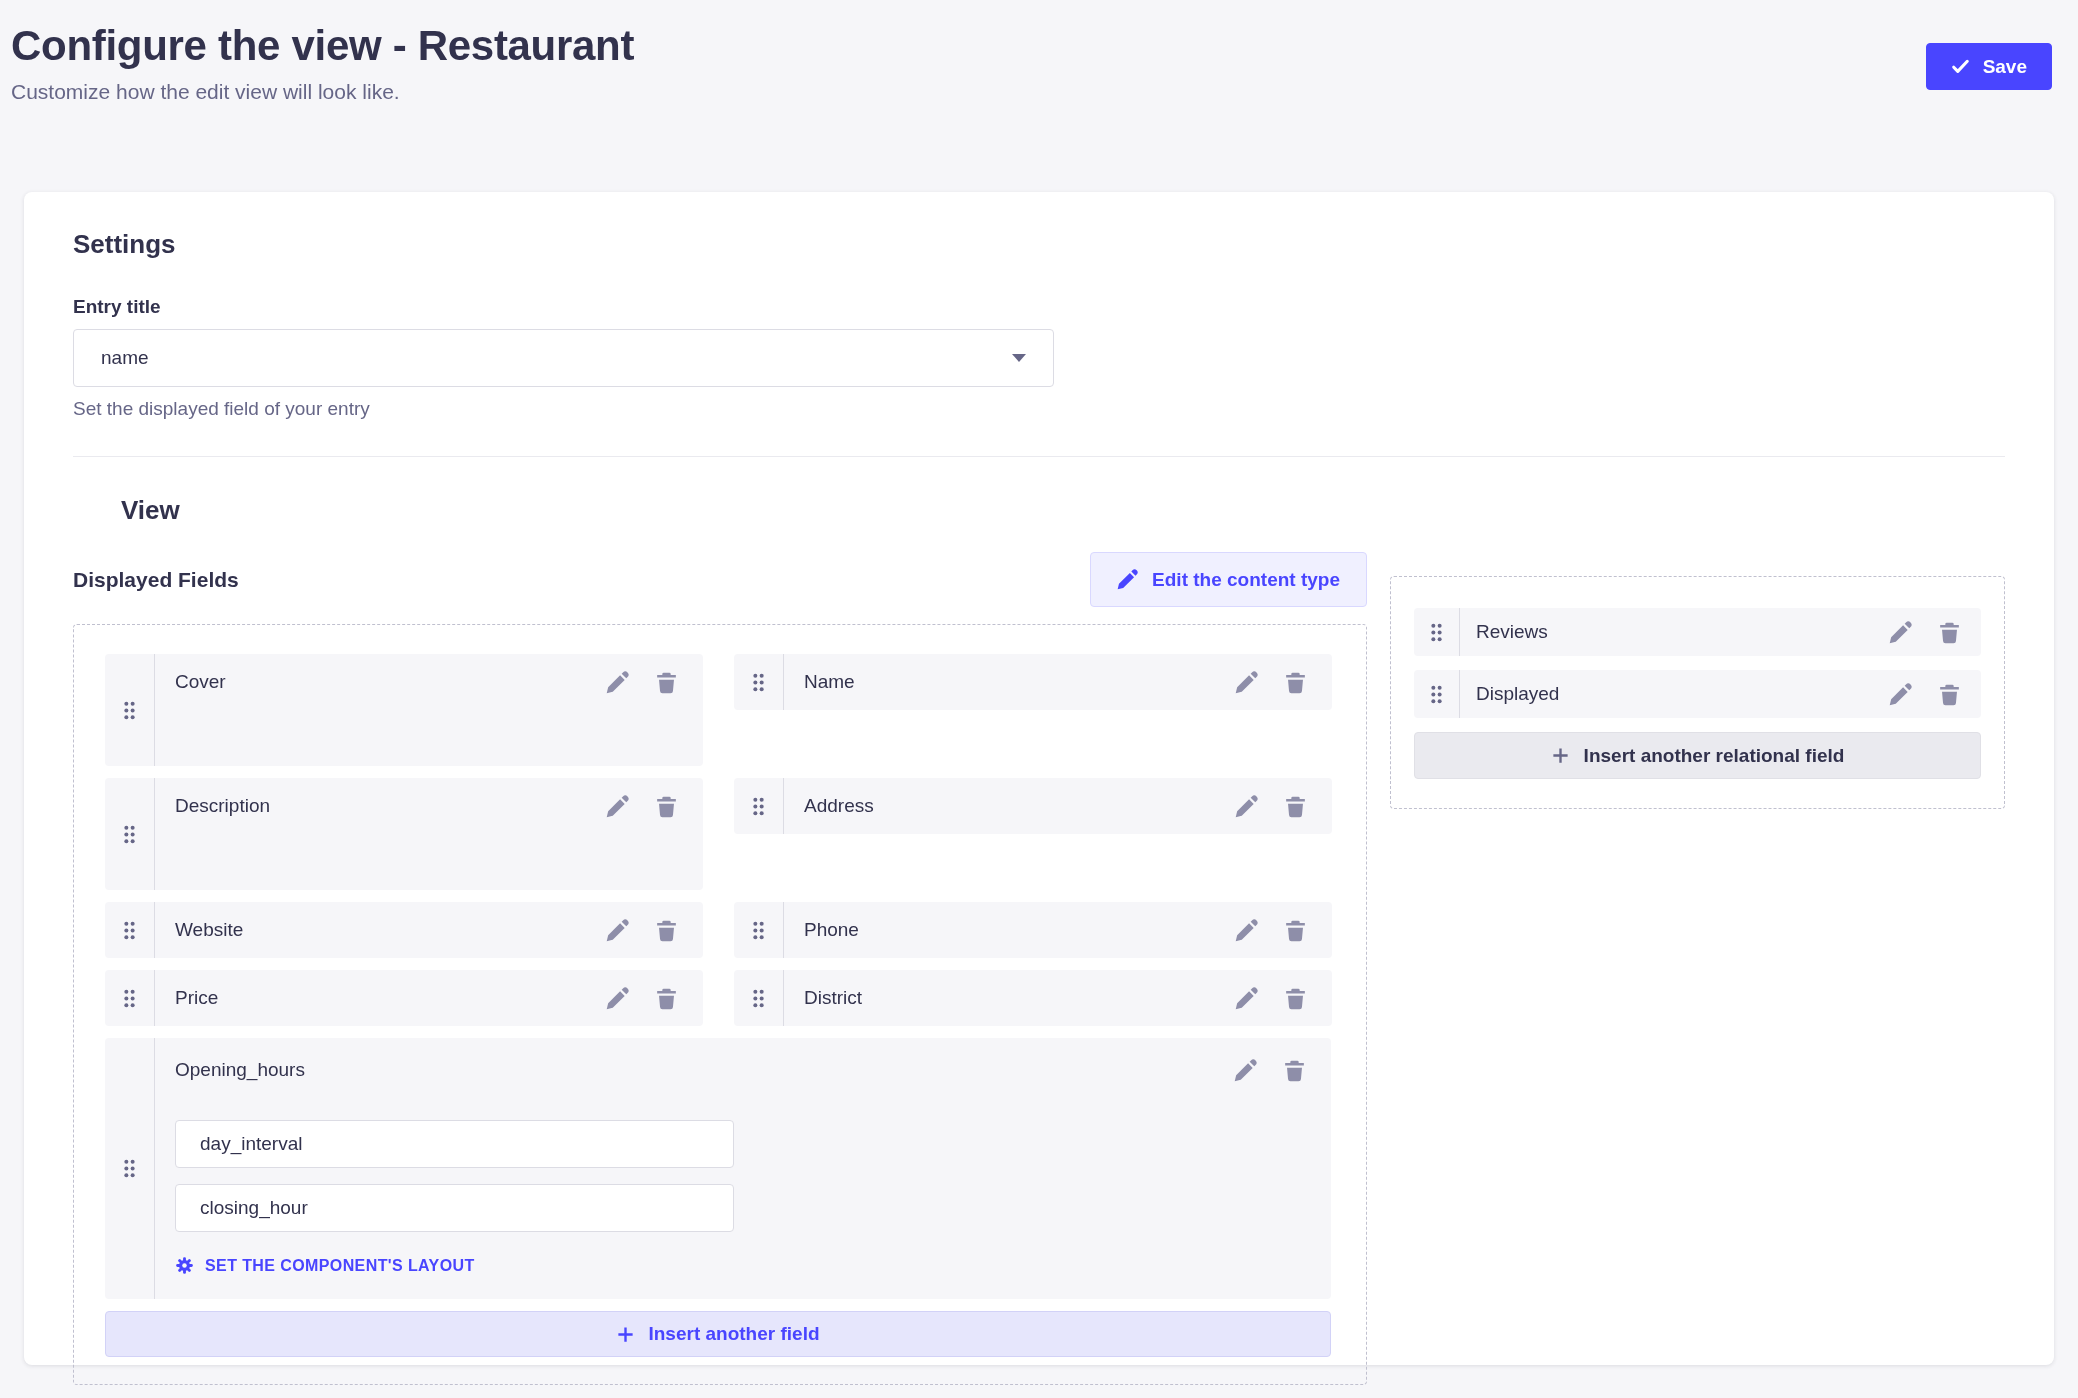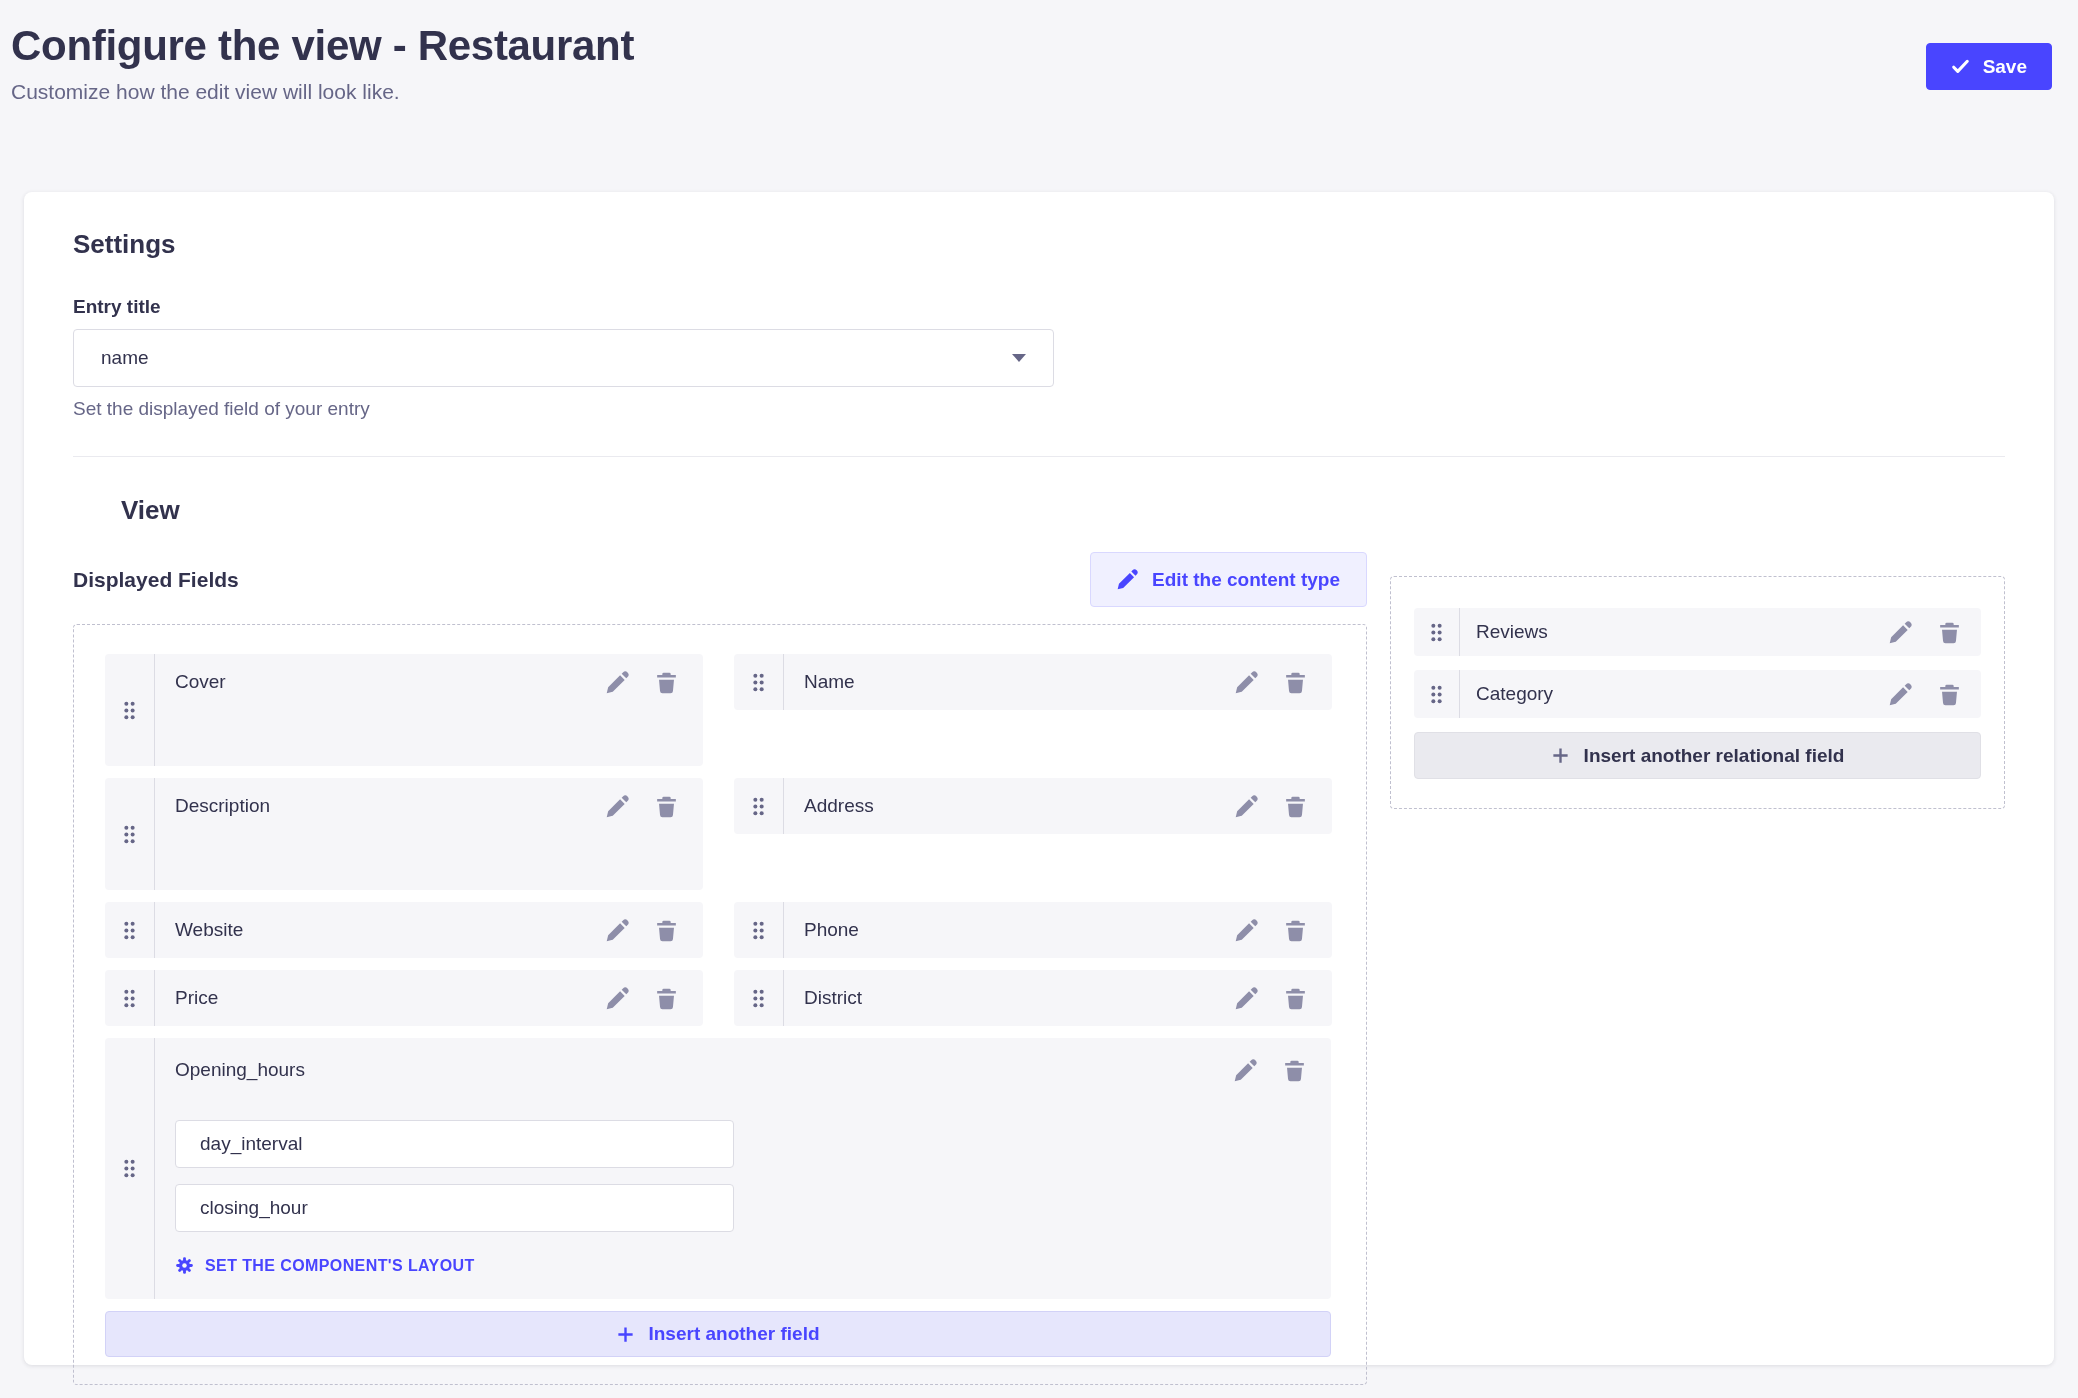--- a/index.html
+++ b/index.html
@@ -519,21 +519,21 @@
             <svg class="drag-ic" viewBox="0 0 14 20">
               <circle cx="4" cy="3.5" r="1.9"></circle>
                 <circle cx="10" cy="3.5" r="1.9"></circle>
               <circle cx="4" cy="10" r="1.9"></circle>
                 <circle cx="10" cy="10" r="1.9"></circle>
               <circle cx="4" cy="16.5" r="1.9"></circle>
                 <circle cx="10" cy="16.5" r="1.9"></circle>
             </svg>
           </div>
           <div class="cardmain">
-            <span>Category</span>
+            <span>Displayed</span>
             <span class="iconrow">
               <span class="icon-btn">
                   <svg viewBox="0 0 16 16">
                     <path d="M10.9 1.9l.9-.9a2.2 2.2 0 0 1 3.2 3.2l-.9.9zM9.8 3l3.2 3.2-8.3 8.3-4.2 1 1-4.2z"></path>
                   </svg>
                 </span>
               <span class="icon-btn">
                   <svg viewBox="0 0 16 16">
                     <path d="M6 1.2h4a.9.9 0 0 1 .9.9v.7h3.6v1.8H1.5V2.8h3.6v-.7A.9.9 0 0 1 6 1.2zM2.8 6h10.4l-.7 7.9a1.7 1.7 0 0 1-1.7 1.6H5.2a1.7 1.7 0 0 1-1.7-1.6L2.8 6z"></path>
                   </svg>

